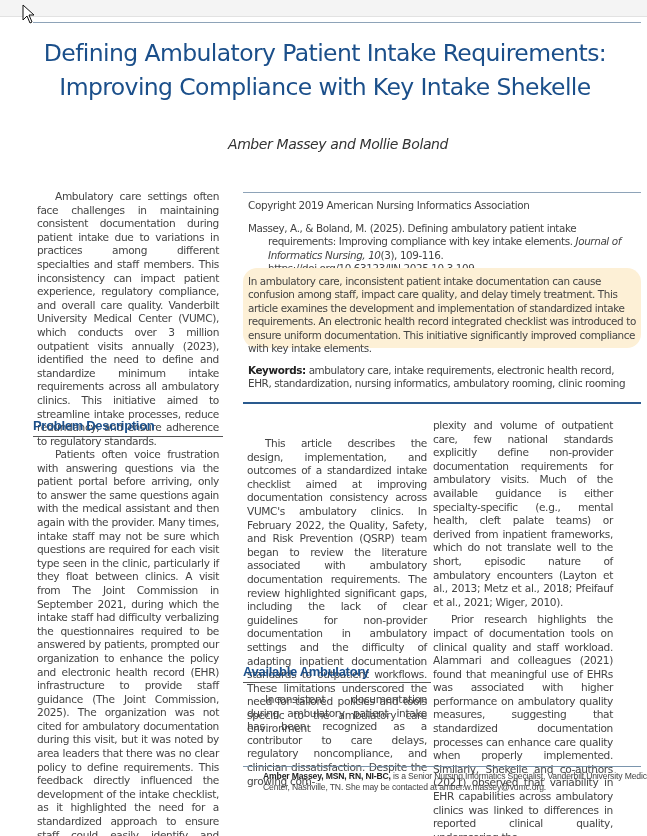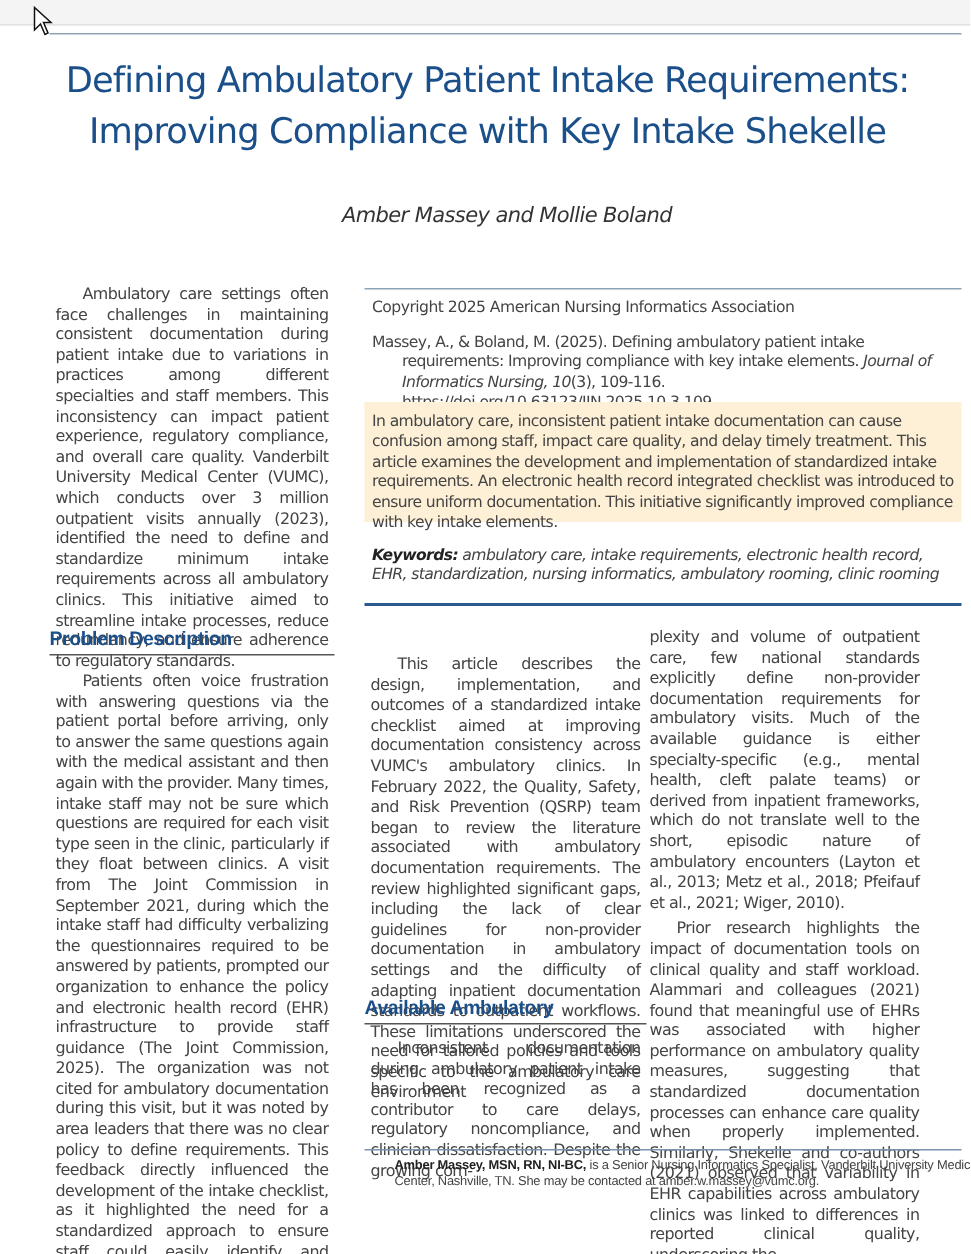--- a/index.html
+++ b/index.html
@@ -59,26 +59,26 @@
     position: absolute; left: 248px; top: 222px; width: 390px;
     font-size: 10.4px; line-height: 13.4px; color: #444;
     font-family: "DejaVu Sans", sans-serif; letter-spacing: -0.4px;
     padding-left: 20px; text-indent: -20px; box-sizing: border-box;
   }
   .citation i { font-style: italic; }
   .abstract {
     position: absolute; left: 243px; top: 268px; width: 398px; height: 80px;
     background: #fdf0d6; box-sizing: border-box; padding: 7px 5px 0 5px;
     font-size: 10.4px; line-height: 13.4px; color: #444;
-    font-family: "DejaVu Sans", sans-serif; letter-spacing: -0.4px; text-align: left;
+    font-family: "DejaVu Sans", sans-serif; letter-spacing: -0.4px; text-align: left; border-radius: 14px;
   }
   .keywords {
     position: absolute; left: 248px; top: 364px; width: 392px;
     font-size: 10.4px; line-height: 13.4px; color: #444;
-    font-family: "DejaVu Sans", sans-serif; letter-spacing: -0.4px; font-style: italic;
+    font-family: "DejaVu Sans", sans-serif; letter-spacing: -0.4px;
   }
   .keywords b { color: #222; }
   .kw-rule { position: absolute; left: 243px; top: 402px; width: 398px; border-top: 2px solid #2a5a8e; }
 
   .foot-rule { position: absolute; left: 243px; top: 766px; width: 398px; border-top: 1px solid #7a95ad; }
   .footnotes {
     position: absolute; left: 243px; top: 771px; width: 398px;
     font-family: "Liberation Sans", sans-serif; font-size: 8.6px; line-height: 10.8px; color: #444;
     letter-spacing: -0.15px;
     margin-left: 20px;
@@ -105,21 +105,21 @@
 <div class="col col-left">
   <p>Ambulatory care settings often face challenges in maintaining consistent documentation during patient intake due to variations in practices among different specialties and staff members. This inconsistency can impact patient experience, regulatory compliance, and overall care quality. Vanderbilt University Medical Center (VUMC), which conducts over 3 million outpatient visits annually (2023), identified the need to define and standardize minimum intake requirements across all ambulatory clinics. This initiative aimed to streamline intake processes, reduce redundancy, and ensure adherence to regulatory standards.</p>
 </div>
 
 <h2 class="heading h-problem">Problem Description</h2>
 <div class="col col-left2">
   <p>Patients often voice frustration with answering questions via the patient portal before arriving, only to answer the same questions again with the medical assistant and then again with the provider. Many times, intake staff may not be sure which questions are required for each visit type seen in the clinic, particularly if they float between clinics. A visit from The Joint Commission in September 2021, during which the intake staff had difficulty verbalizing the questionnaires required to be answered by patients, prompted our organization to enhance the policy and electronic health record (EHR) infrastructure to provide staff guidance (The Joint Commission, 2025). The organization was not cited for ambulatory documentation during this visit, but it was noted by area leaders that there was no clear policy to define requirements. This feedback directly influenced the development of the intake checklist, as it highlighted the need for a standardized approach to ensure staff could easily identify and address required documentation elements during patient visits.</p>
 </div>
 
 <div class="meta-rule"></div>
-<div class="copyright">Copyright 2025 American Nursing Informatics Association</div>
+<div class="copyright">Copyright 2019 American Nursing Informatics Association</div>
 <div class="citation">
   <span>Massey, A., &amp; Boland, M. (2025). Defining ambulatory patient intake requirements: Improving compliance with key intake elements. </span><i>Journal of Informatics Nursing, 10</i><span>(3), 109-116. https://doi.org/10.63123/JIN.2025.10.3.109</span>
 </div>
 <div class="abstract">In ambulatory care, inconsistent patient intake documentation can cause confusion among staff, impact care quality, and delay timely treatment. This article examines the development and implementation of standardized intake requirements. An electronic health record integrated checklist was introduced to ensure uniform documentation. This initiative significantly improved compliance with key intake elements.</div>
 <div class="keywords">
   <b>Keywords:</b><span> ambulatory care, intake requirements, electronic health record, EHR, standardization, nursing informatics, ambulatory rooming, clinic rooming</span>
 </div>
 <div class="kw-rule"></div>
 
 <div class="col col-mid">

